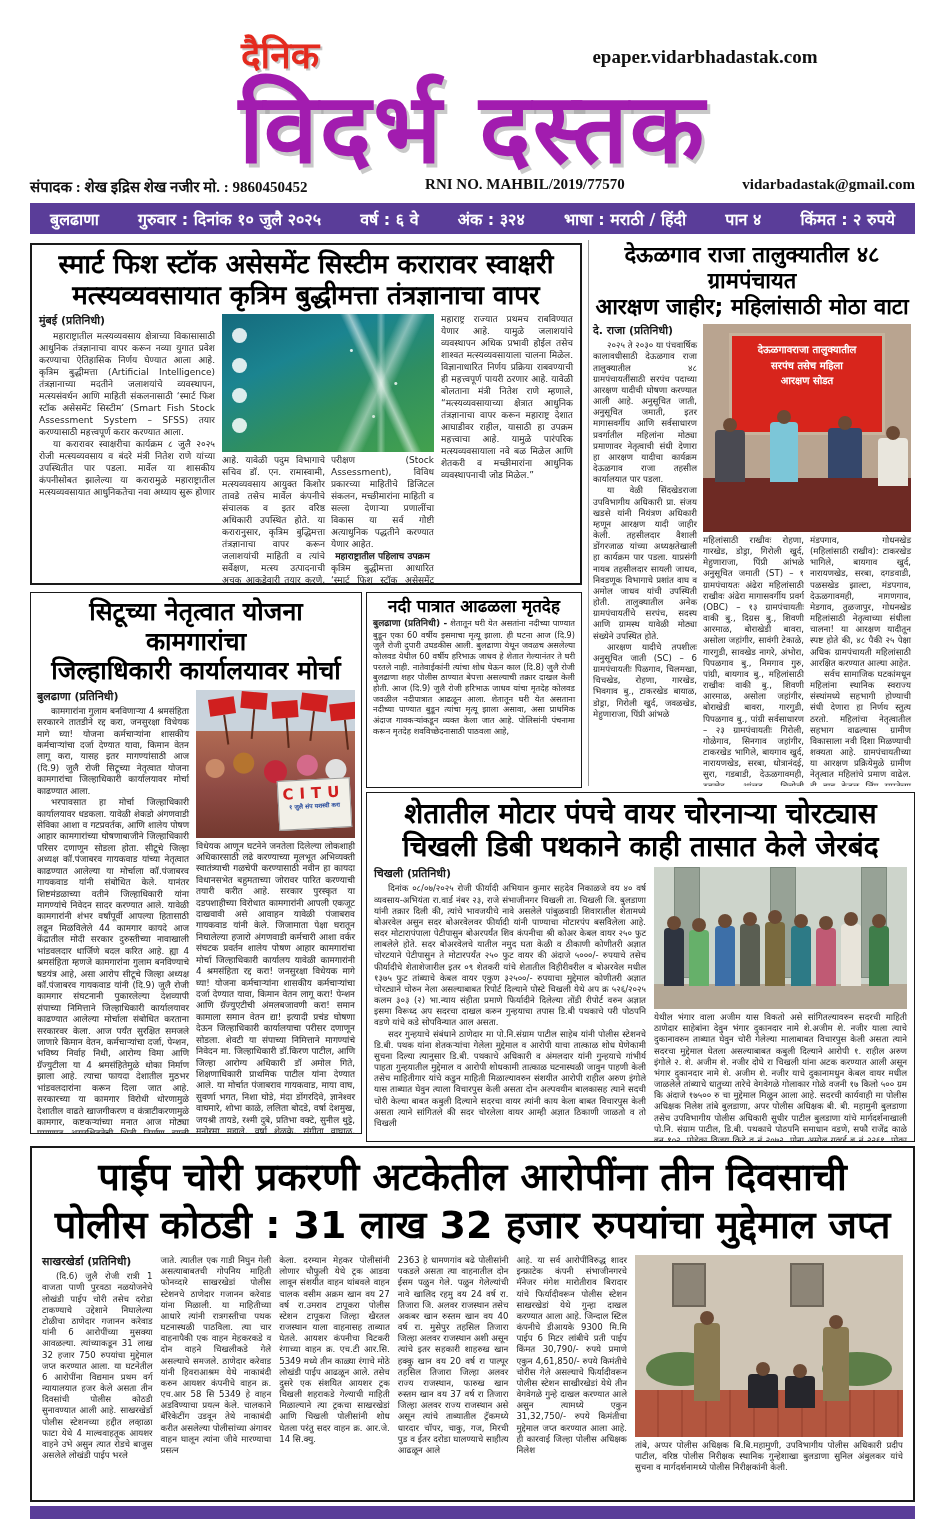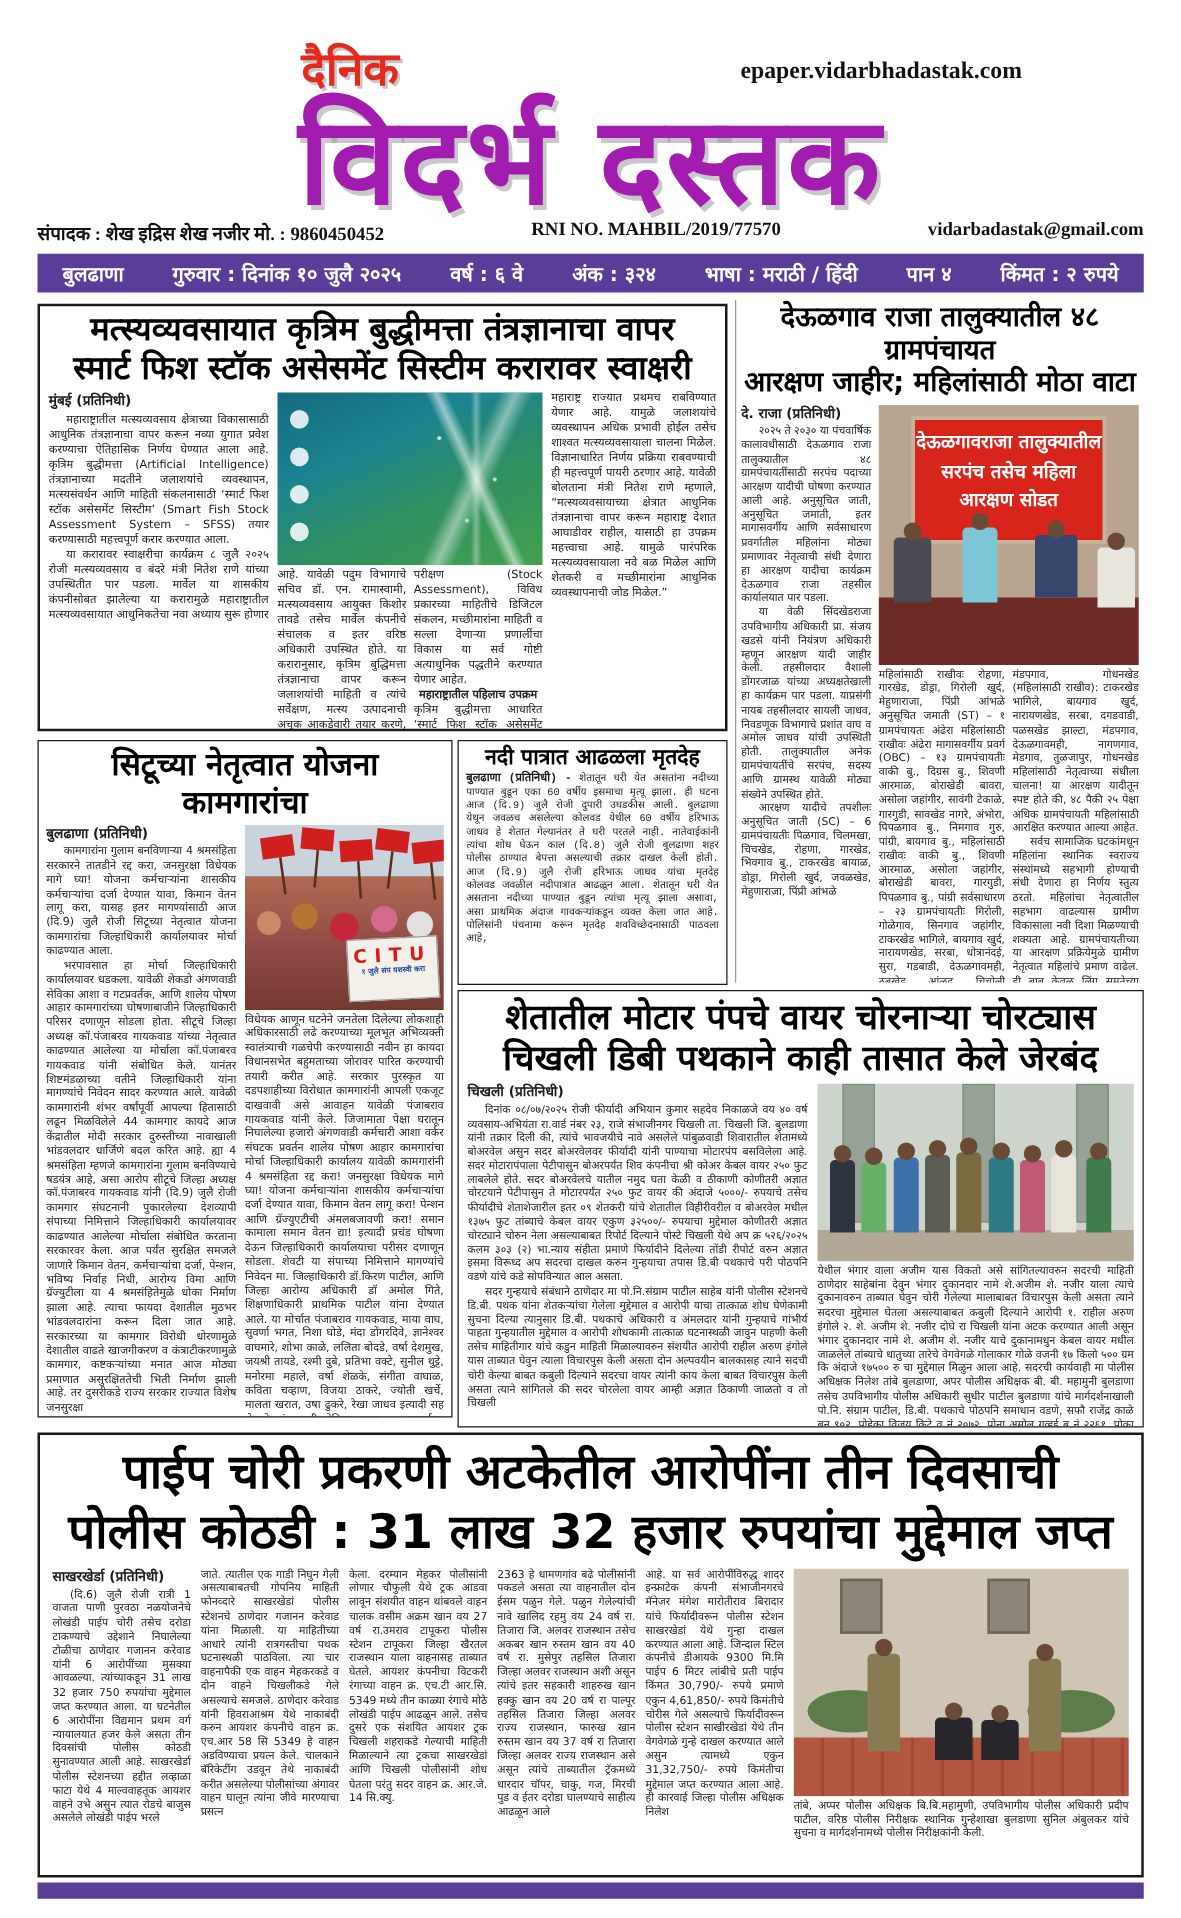--- a/index.html
+++ b/index.html
@@ -54,21 +54,21 @@
   .subhead { font-weight:bold; text-align:center; text-indent:0 !important; }
 
   
   .art-b { left:588px; top:240px; width:327px; height:546px; padding:2px 4px; border-left:1px solid #999; }
   .art-b .hl { font-size:22px; }
   .art-b .body { display:flex; gap:6px; margin-top:4px; font-size:8.6px; line-height:1.3; }
   .art-b .c1 { width:104px; }
   .art-b .rt { flex:1; }
   .photo-meeting { position:relative; width:100%; height:208px; background:#b9a490; overflow:hidden; }
   .photo-meeting .banner { position:absolute; left:14%; top:6%; width:72%; height:46%;
-     background:#d8251c; color:#fff; font-weight:bold; font-size:15px; text-align:center;
+     background:#d8251c; color:#fff; font-weight:bold; font-size:10px; text-align:center;
      padding-top:6px; line-height:1.55; box-shadow:0 0 0 3px #c6b39d; }
   .photo-meeting .table { position:absolute; left:0; bottom:0; width:100%; height:26%; background:#6e2a24; }
   .person { position:absolute; border-radius:4px 4px 0 0; }
   .person::before { content:""; position:absolute; left:50%; top:-12px; transform:translateX(-50%);
      width:14px; height:14px; border-radius:50%; background:#6b4a35; }
   .art-b .subcols { display:flex; gap:6px; margin-top:3px; }
   .art-b .subcols > div { width:50%; }
 
   
   .art-c { left:30px; top:592px; width:332px; height:542px; border:1.5px solid #1a1a1a; padding:4px 6px; }
@@ -89,21 +89,21 @@
   .flag::after { content:""; position:absolute; left:50%; top:17px; width:1.5px; height:30px; background:#5c2b1b; }
   .citu-banner { position:absolute; right:4px; bottom:8px; width:46%; height:34%;
      background:#f2f0e8; border:1px solid #999; color:#d01f1f; font-weight:bold;
      font-size:15px; letter-spacing:6px; text-align:center; line-height:1.2; padding-top:4px;
      transform:rotate(-3deg); }
   .citu-banner small { display:block; color:#24489a; font-size:6px; letter-spacing:0; }
 
   
   .art-d { left:366px; top:592px; width:216px; height:196px; border:1.5px solid #1a1a1a; padding:3px 6px; }
   .art-d .hl { font-size:17px; }
-  .art-d .body-txt { font-size:8.2px; line-height:1.3; margin-top:2px;font-family:Liberation Mono, monospace; }
+  .art-d .body-txt { font-size:8.2px; line-height:1.3; margin-top:2px; }
 
   
   .art-e { left:366px; top:792px; width:549px; height:350px; border:1.5px solid #1a1a1a; padding:4px 7px; }
   .art-e .hl { font-size:28px; }
   .art-e .body { display:flex; gap:8px; margin-top:4px; font-size:8.6px; line-height:1.3; }
   .art-e .c1 { width:272px; }
   .art-e .rt { flex:1; }
   .photo-group { position:relative; width:100%; height:142px; background:#cdd4cb; overflow:hidden; }
   .photo-group .door { position:absolute; top:0; width:26px; height:78%; background:#97a296; border:1px solid #7d8a7e; }
   .photo-group .floor { position:absolute; bottom:0; width:100%; height:18%; background:#b3a795; }
@@ -142,22 +142,22 @@
       <span>गुरुवार : दिनांक १० जुलै २०२५</span>
       <span>वर्ष : ६ वे</span>
       <span>अंक : ३२४</span>
       <span>भाषा : मराठी / हिंदी</span>
       <span>पान ४</span>
       <span>किंमत : २ रुपये</span>
     </div>
   </div>
 
   <div class="article art-a">
+    <div class="hl">स्मार्ट फिश स्टॉक असेसमेंट सिस्टीम करारावर स्वाक्षरी</div>
     <div class="hl">मत्स्यव्यवसायात कृत्रिम बुद्धीमत्ता तंत्रज्ञानाचा वापर</div>
-    <div class="hl">स्मार्ट फिश स्टॉक असेसमेंट सिस्टीम करारावर स्वाक्षरी</div>
     <div class="body body-txt">
       <div class="c1">
         <div class="byline">मुंबई (प्रतिनिधी)</div>
         <p>महाराष्ट्रातील मत्स्यव्यवसाय क्षेत्राच्या विकासासाठी आधुनिक तंत्रज्ञानाचा वापर करून नव्या युगात प्रवेश करण्याचा ऐतिहासिक निर्णय घेण्यात आला आहे. कृत्रिम बुद्धीमत्ता (Artificial Intelligence) तंत्रज्ञानाच्या मदतीने जलाशयांचे व्यवस्थापन, मत्स्यसंवर्धन आणि माहिती संकलनासाठी ‘स्मार्ट फिश स्टॉक असेसमेंट सिस्टीम’ (Smart Fish Stock Assessment System – SFSS) तयार करण्यासाठी महत्त्वपूर्ण करार करण्यात आला.</p>
         <p>या करारावर स्वाक्षरीचा कार्यक्रम ८ जुलै २०२५ रोजी मत्स्यव्यवसाय व बंदरे मंत्री नितेश राणे यांच्या उपस्थितीत पार पडला. मार्वेल या शासकीय कंपनीसोबत झालेल्या या करारामुळे महाराष्ट्रातील मत्स्यव्यवसायात आधुनिकतेचा नवा अध्याय सुरू होणार</p>
       </div>
       <div class="mid">
         <div class="photo-fish">
           <div class="mesh"></div>
           <div class="icon-dot" style="top:14px"></div>
@@ -207,20 +207,21 @@
             <p style="text-indent:0">मंडपगाव, गोधनखेड (महिलांसाठी राखीव): टाकरखेड भागिले, बायगाव खुर्द, नारायणखेड, सरबा, दगडवाडी, पळसखेड झाल्टा, मंडपगाव, देऊळगावमही, नागणगाव, मेडगाव, तुळजापुर, गोधनखेड महिलांसाठी नेतृत्वाच्या संधीला चालना! या आरक्षण यादीतून स्पष्ट होते की, ४८ पैकी २५ पेक्षा अधिक ग्रामपंचायती महिलांसाठी आरक्षित करण्यात आल्या आहेत.</p>
             <p>सर्वच सामाजिक घटकांमधून महिलांना स्थानिक स्वराज्य संस्थांमध्ये सहभागी होण्याची संधी देणारा हा निर्णय स्तुत्य ठरतो. महिलांचा नेतृत्वातील सहभाग वाढल्यास ग्रामीण विकासाला नवी दिशा मिळण्याची शक्यता आहे. ग्रामपंचायतीच्या या आरक्षण प्रक्रियेमुळे ग्रामीण नेतृत्वात महिलांचे प्रमाण वाढेल. ही बाब केवळ लिंग समतेच्या दृष्टीनेच नव्हे तर गावांच्या सर्वांगीण विकासासाठीही महत्वपूर्ण आहे.</p>
           </div>
         </div>
       </div>
     </div>
   </div>
 
   <div class="article art-c">
     <div class="hl">सिटूच्या नेतृत्वात योजना कामगारांचा</div>
+    <div class="hl">जिल्हाधिकारी कार्यालयावर मोर्चा</div>
     <div class="body body-txt">
       <div class="c1">
         <div class="byline">बुलढाणा (प्रतिनिधी)</div>
         <p>कामगारांना गुलाम बनविणाऱ्या 4 श्रमसंहिता सरकारने तातडीने रद्द करा, जनसुरक्षा विधेयक मागे घ्या! योजना कर्मचाऱ्यांना शासकीय कर्मचाऱ्यांचा दर्जा देण्यात यावा, किमान वेतन लागू करा, यासह इतर मागण्यांसाठी आज (दि.9) जुलै रोजी सिटूच्या नेतृत्वात योजना कामगारांचा जिल्हाधिकारी कार्यालयावर मोर्चा काढण्यात आला.</p>
         <p>भरपावसात हा मोर्चा जिल्हाधिकारी कार्यालयावर धडकला. यावेळी शेकडो अंगणवाडी सेविका आशा व गटप्रवर्तक, आणि शालेय पोषण आहार कामगारांच्या घोषणाबाजीने जिल्हाधिकारी परिसर दणाणून सोडला होता. सीटूचे जिल्हा अध्यक्ष कॉ.पंजाबरव गायकवाड यांच्या नेतृत्वात काढण्यात आलेल्या या मोर्चाला कॉ.पंजाबरव गायकवाड यांनी संबोधित केले. यानंतर शिष्टमंडळाच्या वतीने जिल्हाधिकारी यांना मागण्यांचे निवेदन सादर करण्यात आले. यावेळी कामगारांनी शंभर वर्षांपूर्वी आपल्या हितासाठी लढून मिळविलेले 44 कामगार कायदे आज केंद्रातील मोदी सरकार दुरुस्तीच्या नावाखाली भांडवलदार धार्जिणे बदल करित आहे. ह्या 4 श्रमसंहिता म्हणजे कामगारांना गुलाम बनविण्याचे षडयंत्र आहे, असा आरोप सीटूचे जिल्हा अध्यक्ष कॉ.पंजाबरव गायकवाड यांनी (दि.9) जुलै रोजी कामगार संघटनानी पुकारलेल्या देशव्यापी संपाच्या निमित्ताने जिल्हाधिकारी कार्यालयावर काढण्यात आलेल्या मोर्चाला संबोधित करताना सरकारवर केला. आज पर्यंत सुरक्षित समजले जाणारे किमान वेतन, कर्मचाऱ्यांचा दर्जा, पेन्शन, भविष्य निर्वाह निधी, आरोग्य विमा आणि ग्रॅज्युटीला या 4 श्रमसंहितेमुळे धोका निर्माण झाला आहे. त्याचा फायदा देशातील मुठभर भांडवलदारांना करून दिला जात आहे. सरकारच्या या कामगार विरोधी धोरणामुळे देशातील वाढते खाजगीकरण व कंत्राटीकरणामुळे कामगार, कष्टकऱ्यांच्या मनात आज मोठ्या प्रमाणात असुरक्षिततेची भिती निर्माण झाली आहे. तर दुसरीकडे राज्य सरकार राज्यात विशेष जनसुरक्षा</p>
       </div>
       <div class="rt">
         <div class="photo-protest">
           <div class="crowd"></div>
           <div class="flag" style="left:8%;  top:6%;  transform:rotate(-8deg);"></div>

